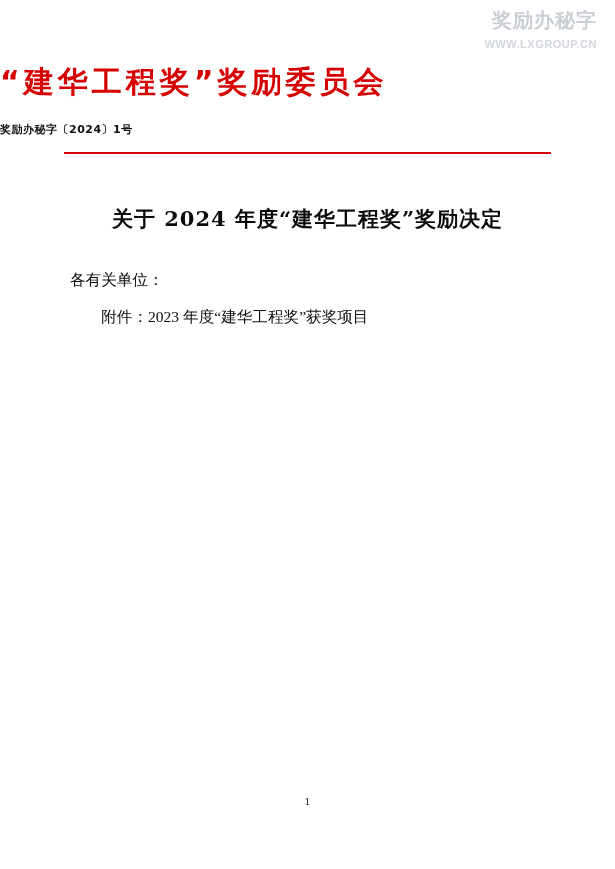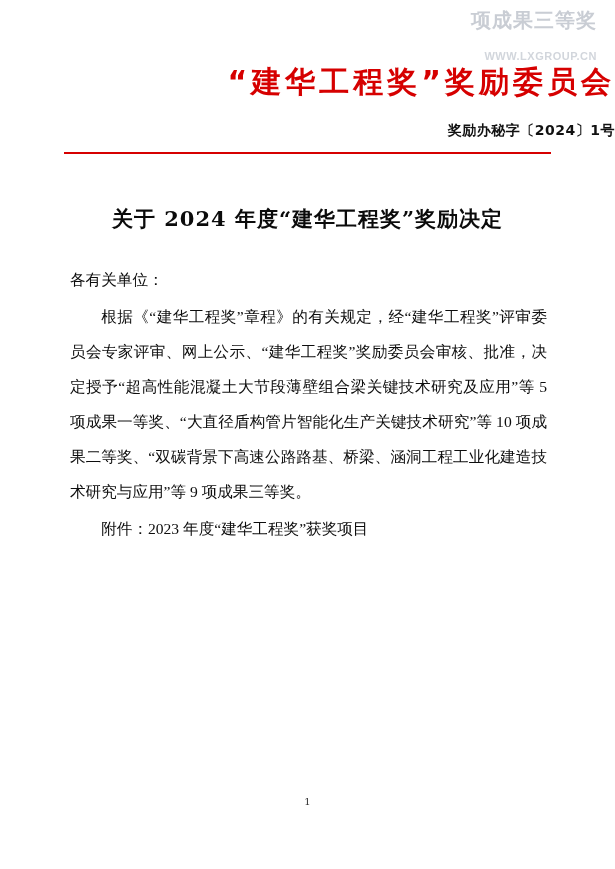--- a/index.html
+++ b/index.html
@@ -37,44 +37,44 @@
     font-weight: bold;
     color: #c9cdd4;
     letter-spacing: 1px;
   }
   .watermark .wm-sub {
     font-family: "Liberation Sans", sans-serif;
     font-size: 11px;
     font-weight: bold;
     color: #d2d6dc;
     letter-spacing: 0.5px;
-    margin-top: 20px;
+    margin-top: 8px;
   }
 
   
   .letterhead {
     position: absolute;
     top: 64px;
     left: 0;
     width: 615px;
-    text-align: right;
+    text-align: left;
   }
   .letterhead-title {
     color: #d60000;
     font-family: "DejaVu Sans", sans-serif;
     font-weight: bold;
     font-size: 30px;
     letter-spacing: 4px;
     line-height: 1.2;
     white-space: nowrap;
   }
   .doc-number {
     margin-top: 22px;
     font-family: "DejaVu Sans", sans-serif;
-    font-size: 14px;
+    font-size: 11px;
     font-weight: bold;
     color: #111111;
     letter-spacing: 0.5px;
   }
   .red-rule {
     position: absolute;
     top: 152px;
     left: 64px;
     width: 487px;
     height: 2px;
@@ -129,34 +129,33 @@
     font-size: 10px;
     color: #333333;
   }
 </style>
 </head>
 <body>
 
 <div class="page">
 
   <div class="watermark">
-    <div class="wm-main">项成果三等奖</div>
+    <div class="wm-main">奖励办秘字</div>
     <div class="wm-sub">WWW.LXGROUP.CN</div>
   </div>
 
   <div class="letterhead">
     <div class="letterhead-title">“建华工程奖”奖励委员会</div>
     <div class="doc-number">奖励办秘字〔2024〕1号</div>
   </div>
 
   <div class="red-rule"></div>
 
   <div class="doc-title">关于 2024 年度“建华工程奖”奖励决定</div>
 
   <div class="body-text">
     <p>各有关单位：</p>
-    <p class="p-indent">根据《“建华工程奖”章程》的有关规定，经“建华工程奖”评审委员会专家评审、网上公示、“建华工程奖”奖励委员会审核、批准，决定授予“超高性能混凝土大节段薄壁组合梁关键技术研究及应用”等 5 项成果一等奖、“大直径盾构管片智能化生产关键技术研究”等 10 项成果二等奖、“双碳背景下高速公路路基、桥梁、涵洞工程工业化建造技术研究与应用”等 9 项成果三等奖。</p>
     <p class="attachment">附件：2023 年度“建华工程奖”获奖项目</p>
   </div>
 
   <div class="page-number">1</div>
 
 </div>
 
 </body></html>

